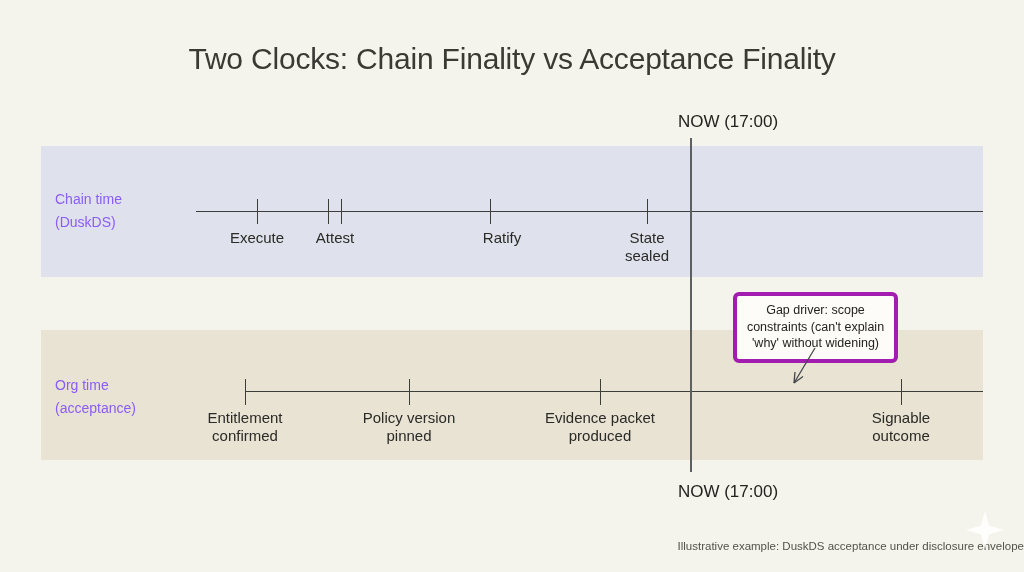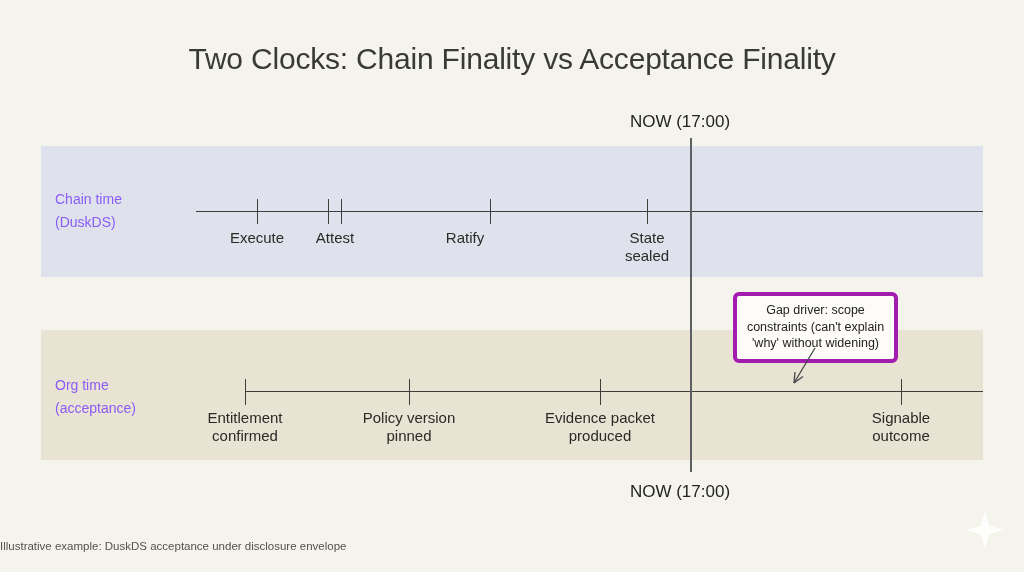--- a/index.html
+++ b/index.html
@@ -22,21 +22,21 @@
     left: 0;
     width: 100%;
     text-align: center;
     font-size: 30px;
     font-weight: 400;
     letter-spacing: -0.2px;
     color: #3a3a34;
   }
   .now-label {
     position: absolute;
-    left: 680px;
+    left: 728px;
     transform: translateX(-50%);
     font-size: 17px;
     color: #232320;
     white-space: nowrap;
     text-align: right;
   }
   .now-label.top { top: 112px; }
   .now-label.bottom { top: 482px; }
   .now-line {
     position: absolute;
@@ -109,21 +109,21 @@
     position: absolute;
     left: 783px;
     top: 346px;
     z-index: 6;
   }
   .footer {
     position: absolute;
     top: 540px;
     left: 0;
     width: 100%;
-    text-align: left;
+    text-align: right;
     font-size: 11.5px;
     color: #53514b;
   }
   .sparkle {
     position: absolute;
     left: 966px;
     top: 511px;
     width: 38px;
     height: 38px;
     background: #ffffff;
@@ -152,21 +152,21 @@
 
   <div class="tl-line chain-line"></div>
   <div class="tick chain-tick" style="left:257px"></div>
   <div class="tick chain-tick" style="left:328px"></div>
   <div class="tick chain-tick" style="left:341px"></div>
   <div class="tick chain-tick" style="left:490px"></div>
   <div class="tick chain-tick" style="left:647px"></div>
 
   <div class="milestone-label chain-ml" style="left:257px">Execute</div>
   <div class="milestone-label chain-ml" style="left:335px">Attest</div>
-  <div class="milestone-label chain-ml" style="left:465px">Ratify</div>
+  <div class="milestone-label chain-ml" style="left:502px">Ratify</div>
   <div class="milestone-label chain-ml" style="left:647px; width:56px">State sealed</div>
 
   <div class="band-label org-label">
     <div>Org time</div>
     <div>(acceptance)</div>
   </div>
 
   <div class="tl-line org-line"></div>
   <div class="tick org-tick" style="left:245px"></div>
   <div class="tick org-tick" style="left:409px"></div>

